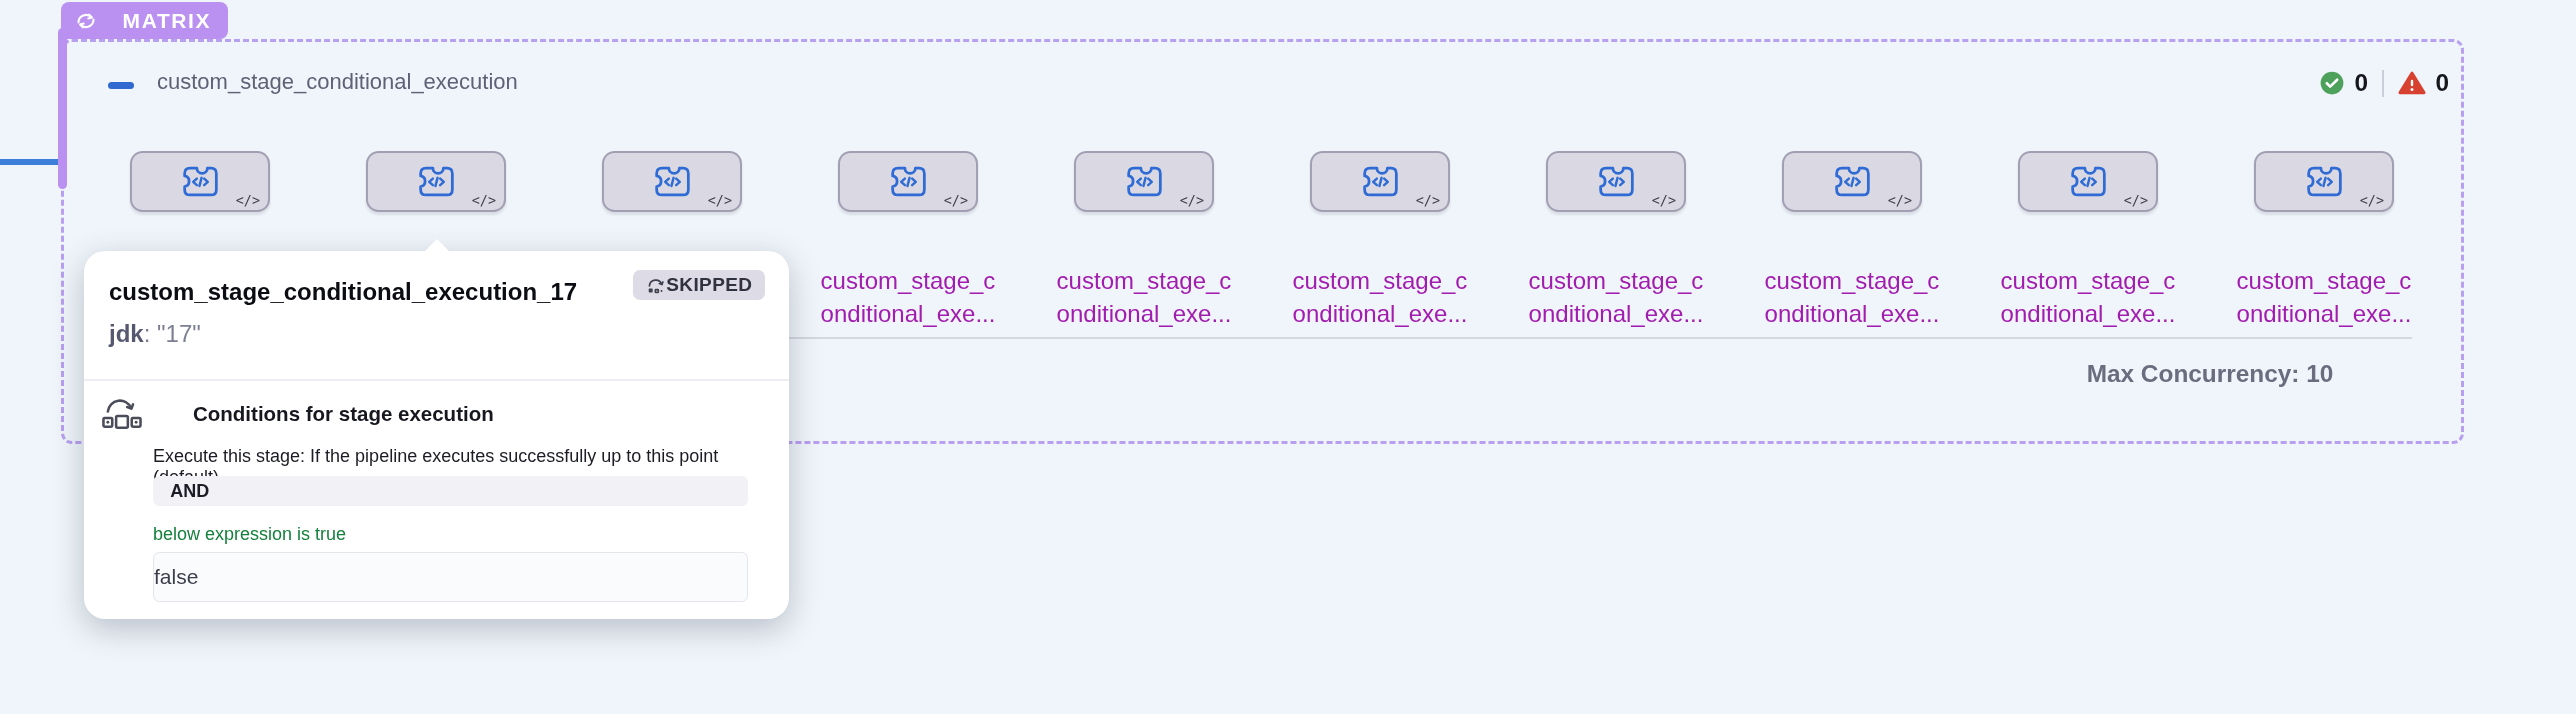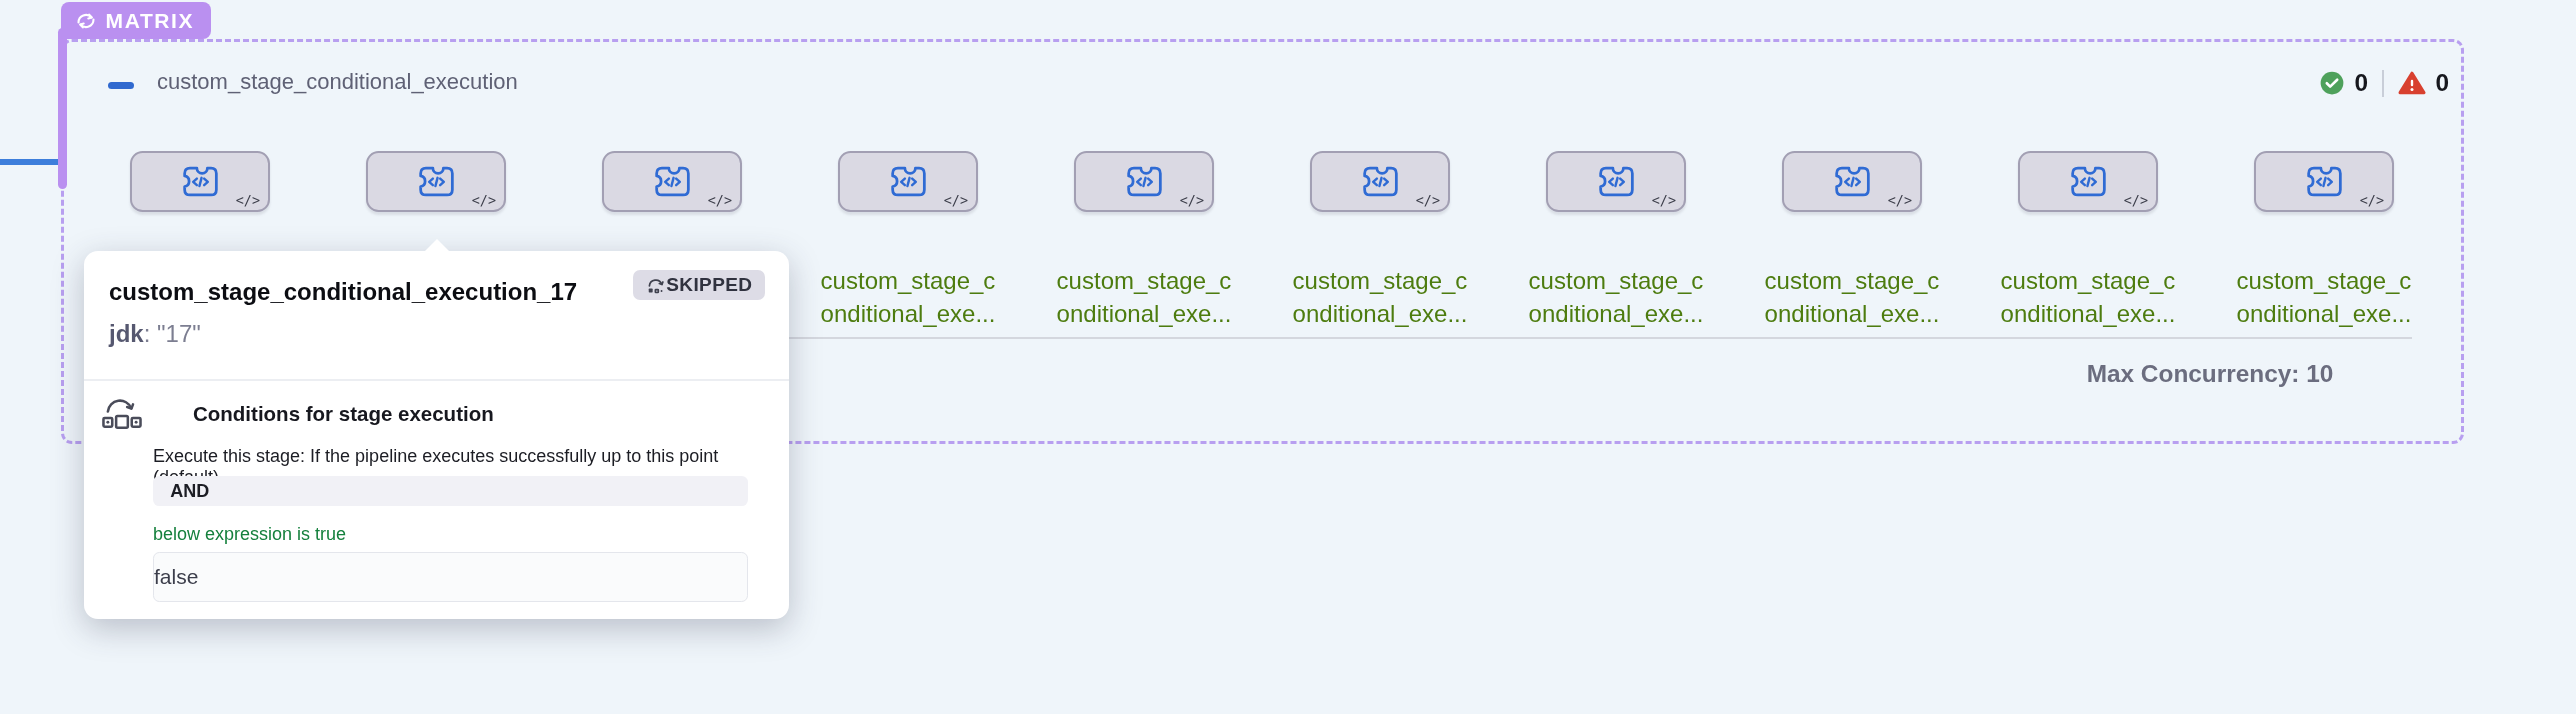--- a/index.html
+++ b/index.html
@@ -20,21 +20,21 @@
   .matrix-box{
     position:absolute;left:61px;top:39px;width:2403px;height:405px;
     border:3.2px dashed var(--purple-dash);border-radius:11px;
   }
   
   .matrix-rail{position:absolute;left:58px;top:28px;width:8.7px;height:161px;background:var(--purple);border-radius:4.7px;}
   
   .matrix-badge{
     position:absolute;left:61px;top:2.4px;height:37px;padding:0 17.3px 0 12.6px;
     background:var(--purple);border-radius:8px 8px 8px 3.2px;
-    display:flex;align-items:center;gap:8px;color:#fff;cursor:pointer;
+    display:flex;align-items:center;gap:25px;color:#fff;cursor:pointer;
   }
   .matrix-badge .label{font-size:21px;font-weight:bold;letter-spacing:1.6px;}
   
   .collapse-minus{position:absolute;left:108px;top:82px;width:26px;height:7px;background:#3069cf;border-radius:4px;cursor:pointer;}
   .group-title{position:absolute;left:157px;top:69px;font-size:22px;color:var(--muted);}
   
   .counters{position:absolute;left:2319px;top:69px;display:flex;align-items:center;gap:9.5px;}
   .counters .num{font-size:24.4px;font-weight:bold;color:var(--ink);}
   .counters .vsep{width:1.6px;height:27px;background:#c9ced8;margin:0 4.7px;}
   
@@ -44,30 +44,30 @@
     width:140px;height:61px;background:var(--card-bg);
     border:2.4px solid var(--card-border);border-radius:12.6px;position:relative;
     display:flex;align-items:center;justify-content:center;cursor:pointer;
     box-shadow:0 2.4px 2.4px rgba(120,120,140,.18);
   }
   .stage-card .corner-code{
     position:absolute;right:8px;bottom:1.6px;font-family:"DejaVu Sans Mono",monospace;
     font-size:13.4px;color:#3b3d49;
   }
   .card-label{
-    margin-top:52px;font-size:24px;line-height:33px;color:#4d7c0f;text-align:center;width:236px;
+    margin-top:52px;font-size:24px;line-height:33px;color:#a21caf;text-align:center;width:236px;
   }
   
   .bottom-divider{position:absolute;left:84px;top:337px;width:2328px;height:1.6px;background:#d4d7de;}
   .max-conc{position:absolute;left:2013px;top:360px;width:394px;text-align:center;
     font-size:24.4px;font-weight:bold;color:#6b6d7f;}
   
   .popup{
     position:absolute;left:84px;top:251px;width:705px;height:368px;background:#fff;
-    border-radius:14px;box-shadow:0 9.5px 32px rgba(50,55,80,.28);z-index:10;
+    border-radius:21px;box-shadow:0 9.5px 32px rgba(50,55,80,.28);z-index:10;
   }
   .popup-arrow{
     position:absolute;left:341px;top:-12px;width:0;height:0;
     border-left:12.6px solid transparent;border-right:12.6px solid transparent;
     border-bottom:12.6px solid #fff;
   }
   .popup-title{position:absolute;left:25px;top:27px;font-size:24px;font-weight:bold;color:#0c0d12;}
   .status-badge{
     position:absolute;right:24px;top:19px;height:30px;padding:0 12.6px;background:#dddce6;
     border-radius:7px;display:flex;align-items:center;

